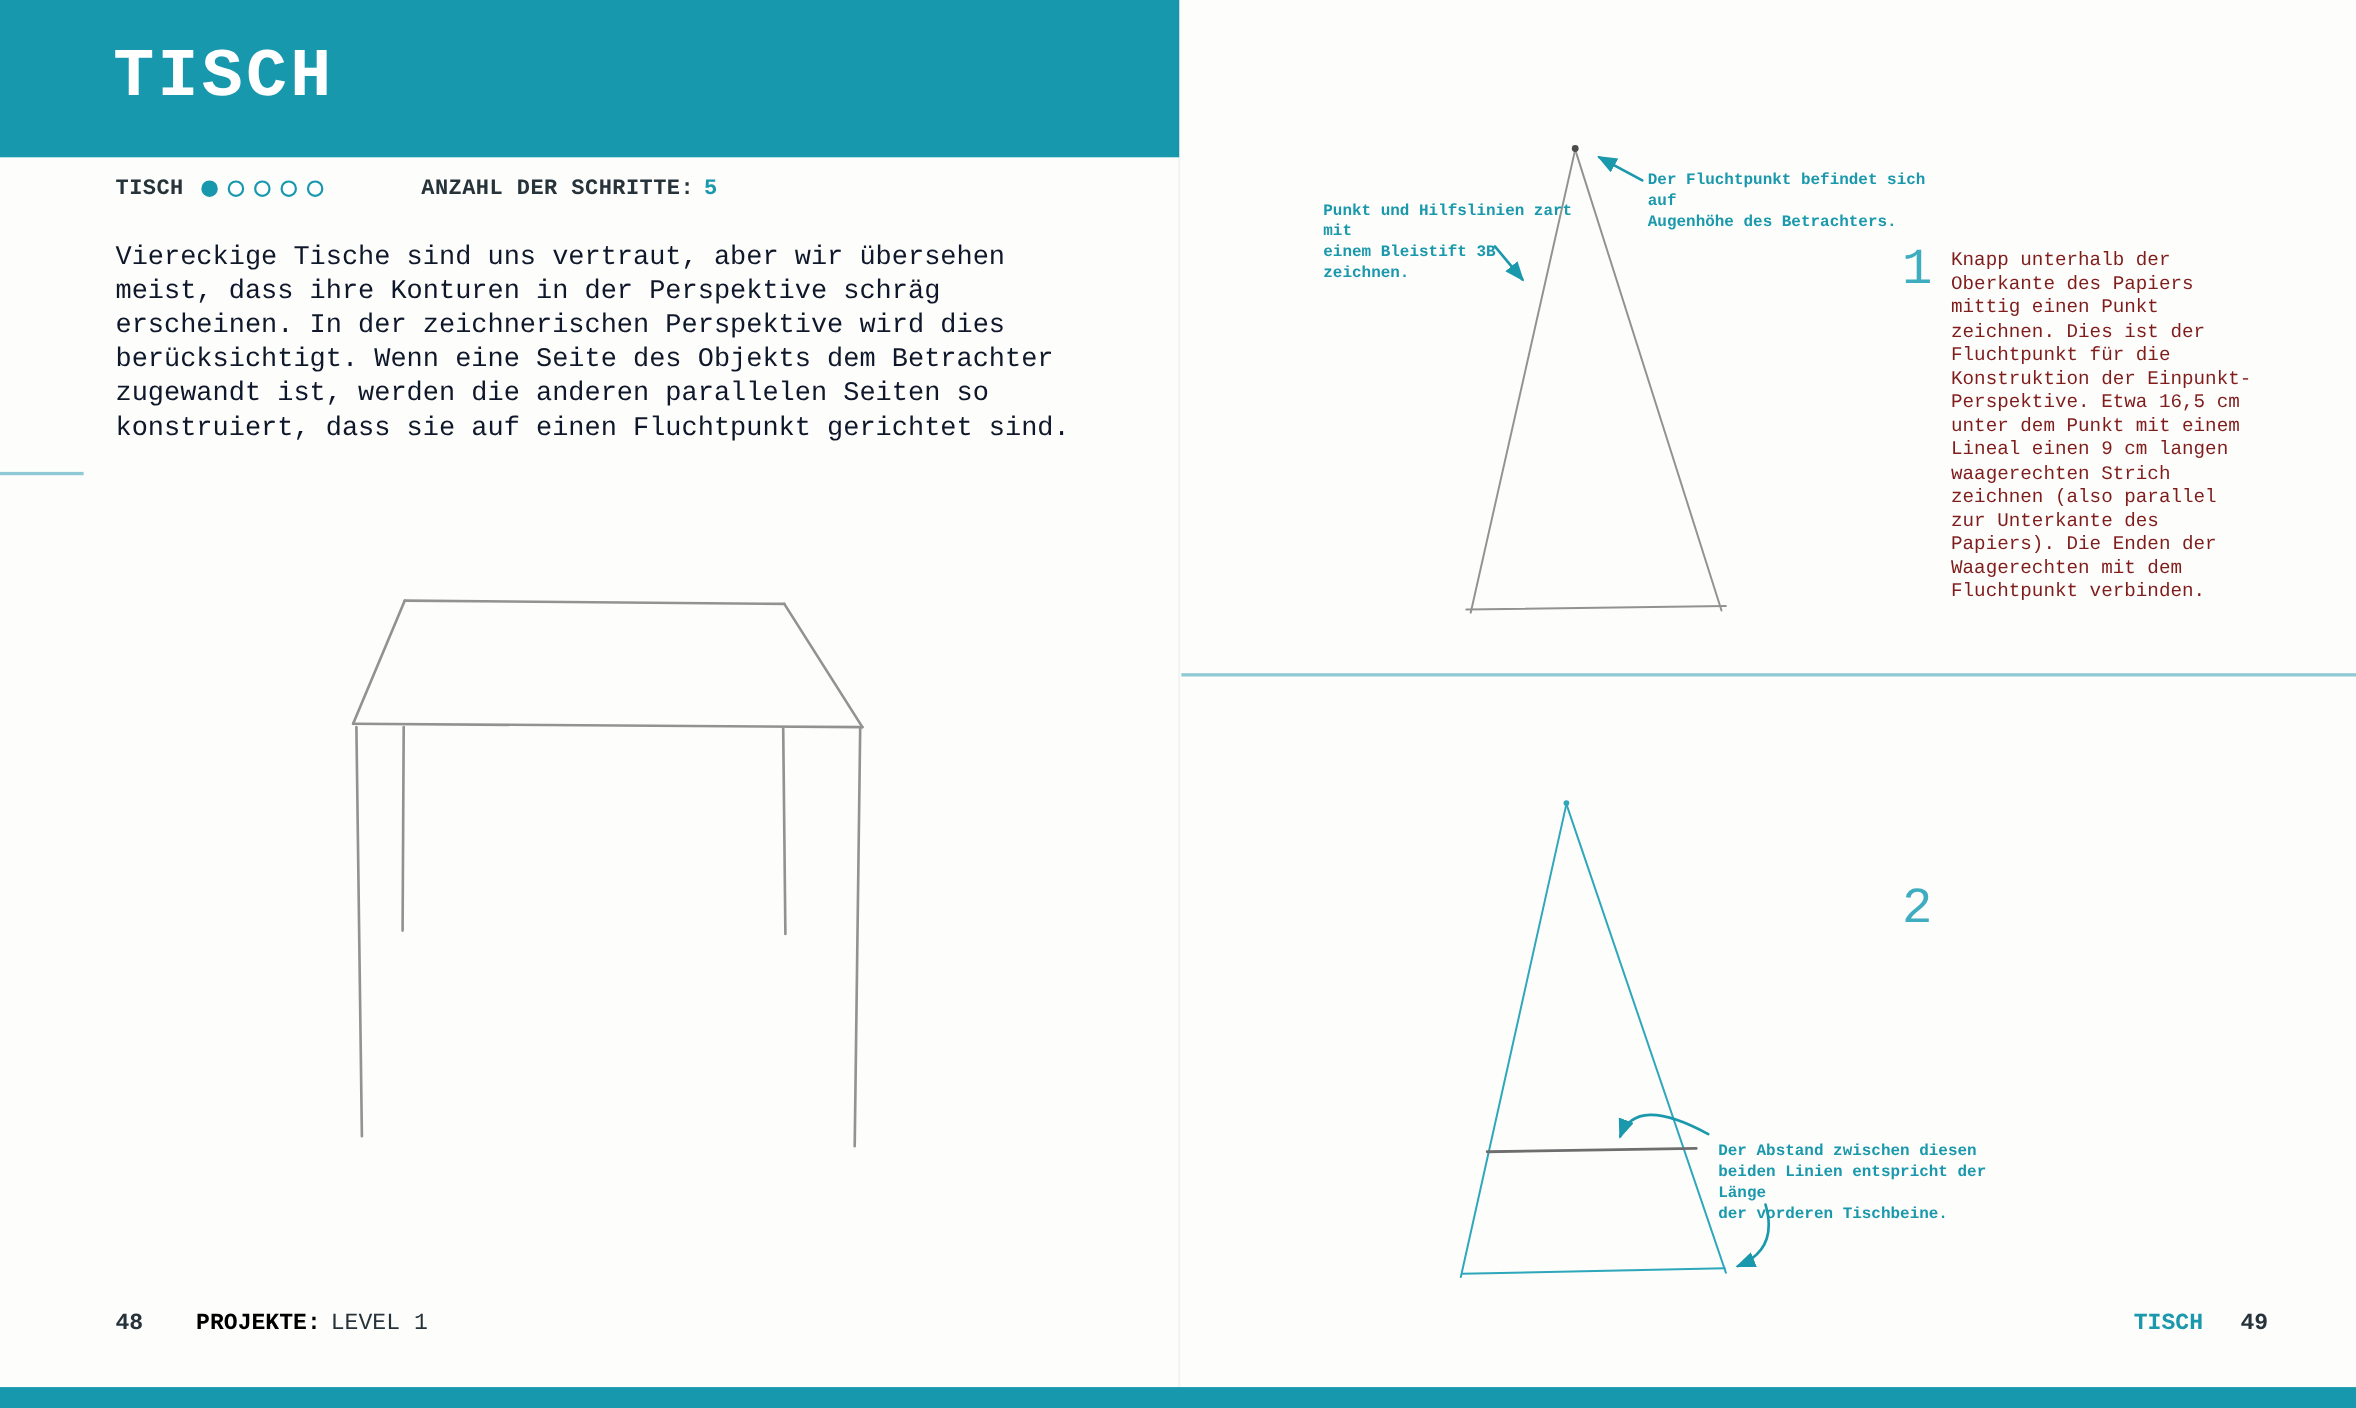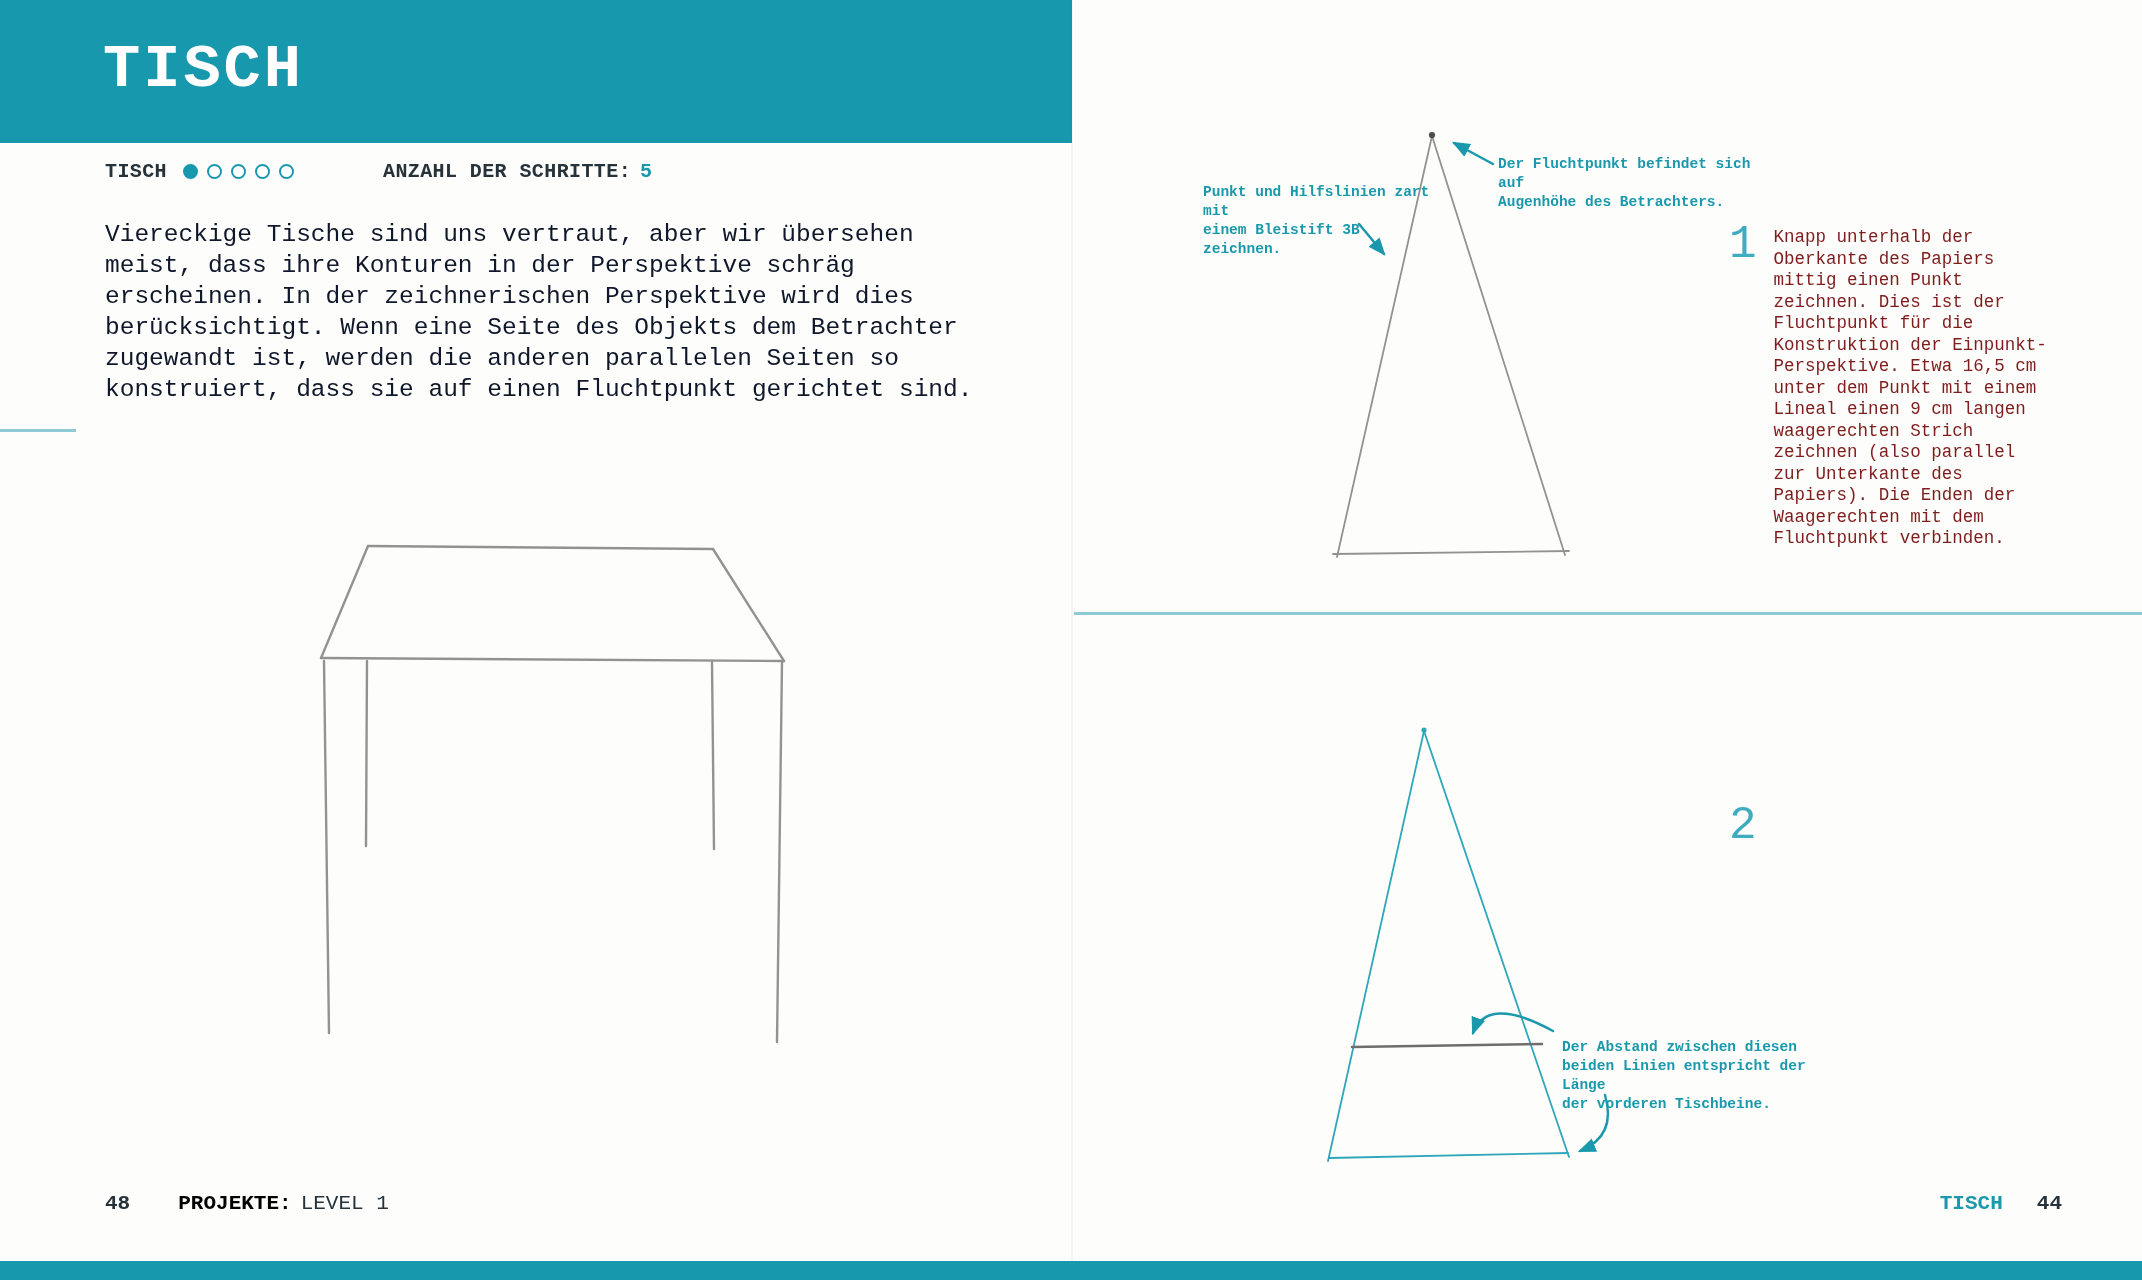--- a/index.html
+++ b/index.html
@@ -172,19 +172,19 @@
     </div>
 
     <div class="ann ann-dist">
       <span>Der Abstand zwischen diesen</span>
       <span>beiden Linien entspricht der Länge</span>
       <span>der vorderen Tischbeine.</span>
     </div>
 
     <footer class="footer-right">
       <span class="chapter">TISCH</span>
-      <span class="pagenum">44</span>
+      <span class="pagenum">49</span>
     </footer>
   </section>
 
   <div class="seam"></div>
   <div class="bottom-bar"></div>
 </div>
 
 </body></html>

